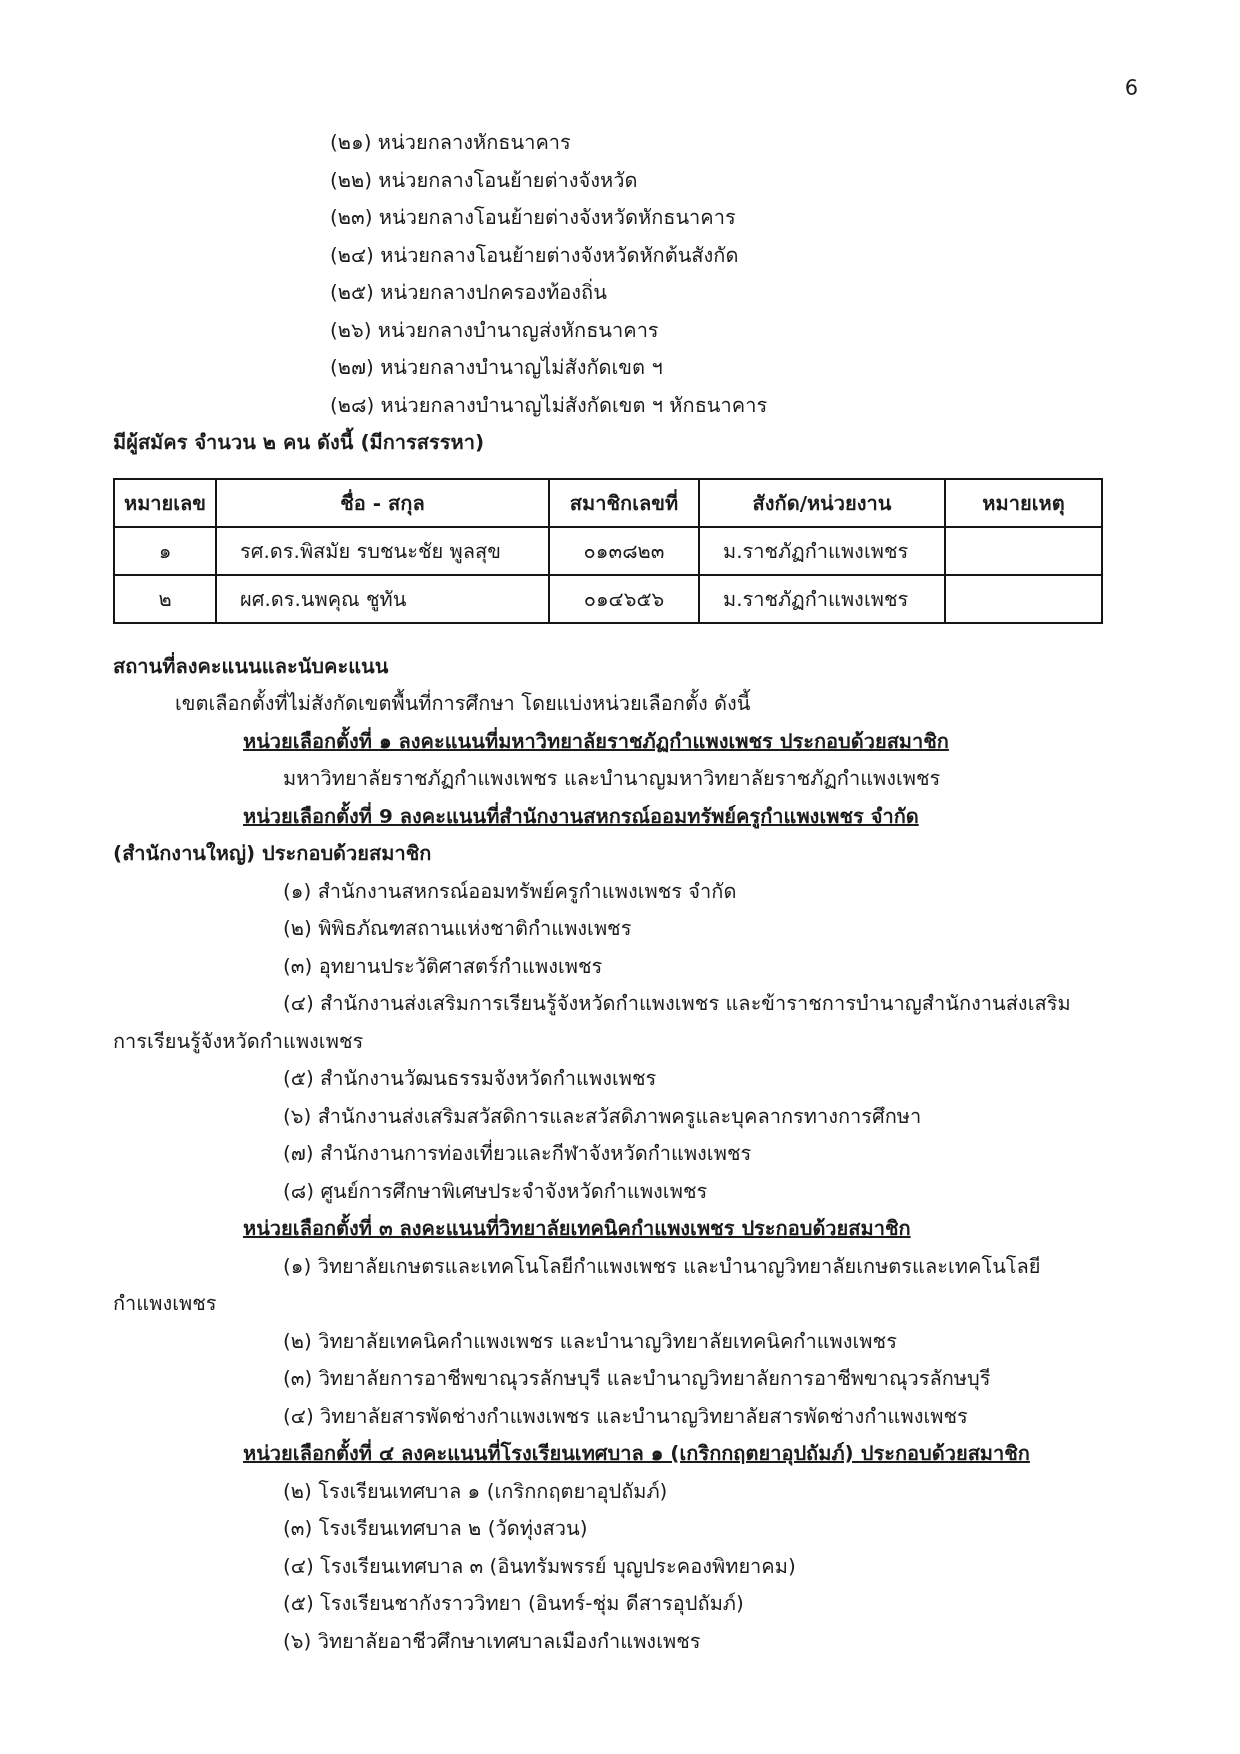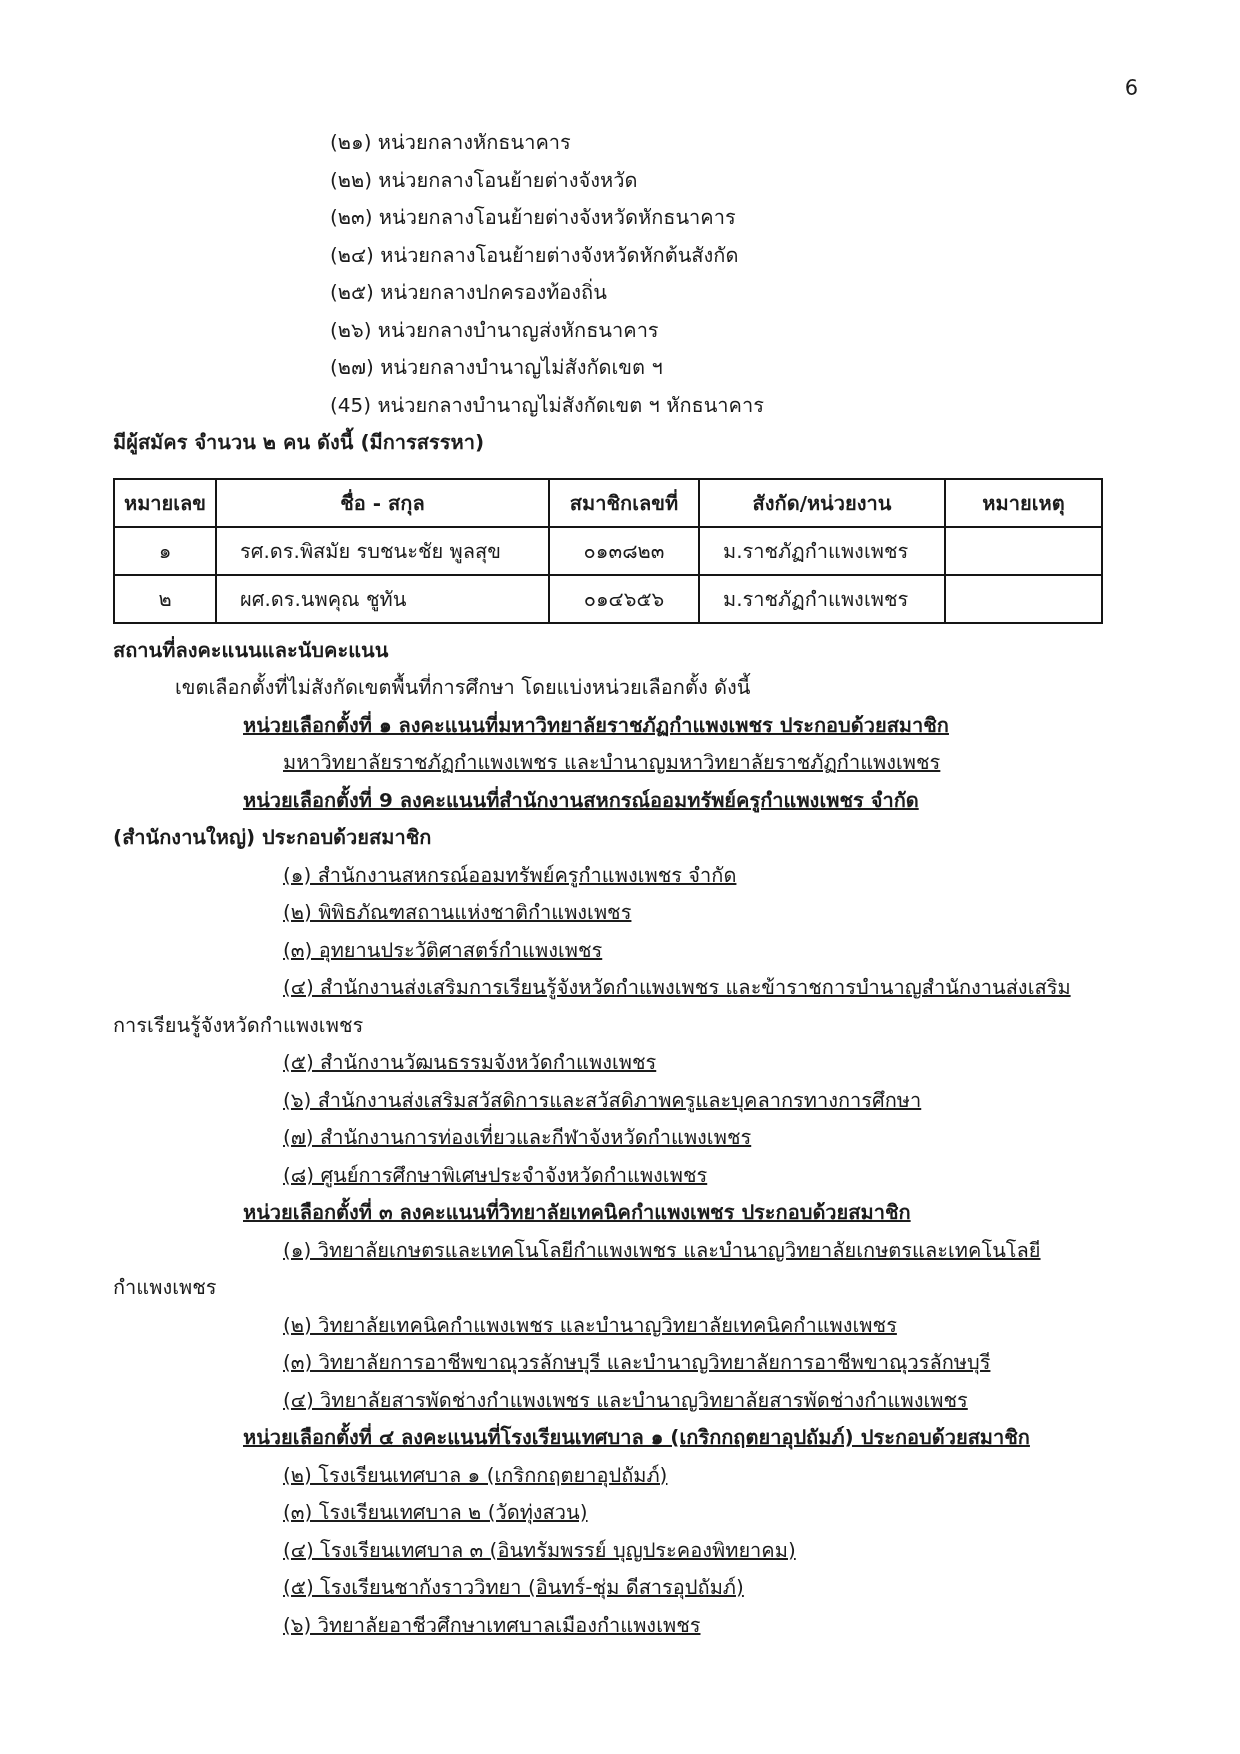--- a/index.html
+++ b/index.html
@@ -20,29 +20,29 @@
   }
   .line {
     font-size:20px;
     line-height:37.5px;
     height:37.5px;
     white-space:nowrap;
   }
   .b { font-weight:bold; }
   .ind-1 { padding-left:62px; }
   .ind-2 { padding-left:130px;text-decoration:underline; }
-  .ind-3 { padding-left:170px;text-decoration:underline; }
+  .ind-3 { padding-left:170px; }
   .ind-4 { padding-left:217px; }
 
   table.members-table {
     border-collapse:collapse;
     table-layout:fixed;
     width:988px;
     margin-top:16px;
-    margin-bottom:8px;
+    margin-bottom:24px;
   }
   .members-table col.c1 { width:102px; }
   .members-table col.c2 { width:333px; }
   .members-table col.c3 { width:150px; }
   .members-table col.c4 { width:246px; }
   .members-table col.c5 { width:157px; }
   .members-table th, .members-table td {
     border:2px solid #151515;
     font-size:20px;
     height:46px;
@@ -62,21 +62,21 @@
 
   <div class="content">
 
     <div class="line ind-4">(๒๑) หน่วยกลางหักธนาคาร</div>
     <div class="line ind-4">(๒๒) หน่วยกลางโอนย้ายต่างจังหวัด</div>
     <div class="line ind-4">(๒๓) หน่วยกลางโอนย้ายต่างจังหวัดหักธนาคาร</div>
     <div class="line ind-4">(๒๔) หน่วยกลางโอนย้ายต่างจังหวัดหักต้นสังกัด</div>
     <div class="line ind-4">(๒๕) หน่วยกลางปกครองท้องถิ่น</div>
     <div class="line ind-4">(๒๖) หน่วยกลางบำนาญส่งหักธนาคาร</div>
     <div class="line ind-4">(๒๗) หน่วยกลางบำนาญไม่สังกัดเขต ฯ</div>
-    <div class="line ind-4">(45) หน่วยกลางบำนาญไม่สังกัดเขต ฯ หักธนาคาร</div>
+    <div class="line ind-4">(๒๘) หน่วยกลางบำนาญไม่สังกัดเขต ฯ หักธนาคาร</div>
 
     <div class="line b">มีผู้สมัคร จำนวน ๒ คน ดังนี้ (มีการสรรหา)</div>
 
     <table class="members-table">
       <colgroup>
           <col class="c1">
           <col class="c2">
           <col class="c3">
           <col class="c4">
           <col class="c5">

